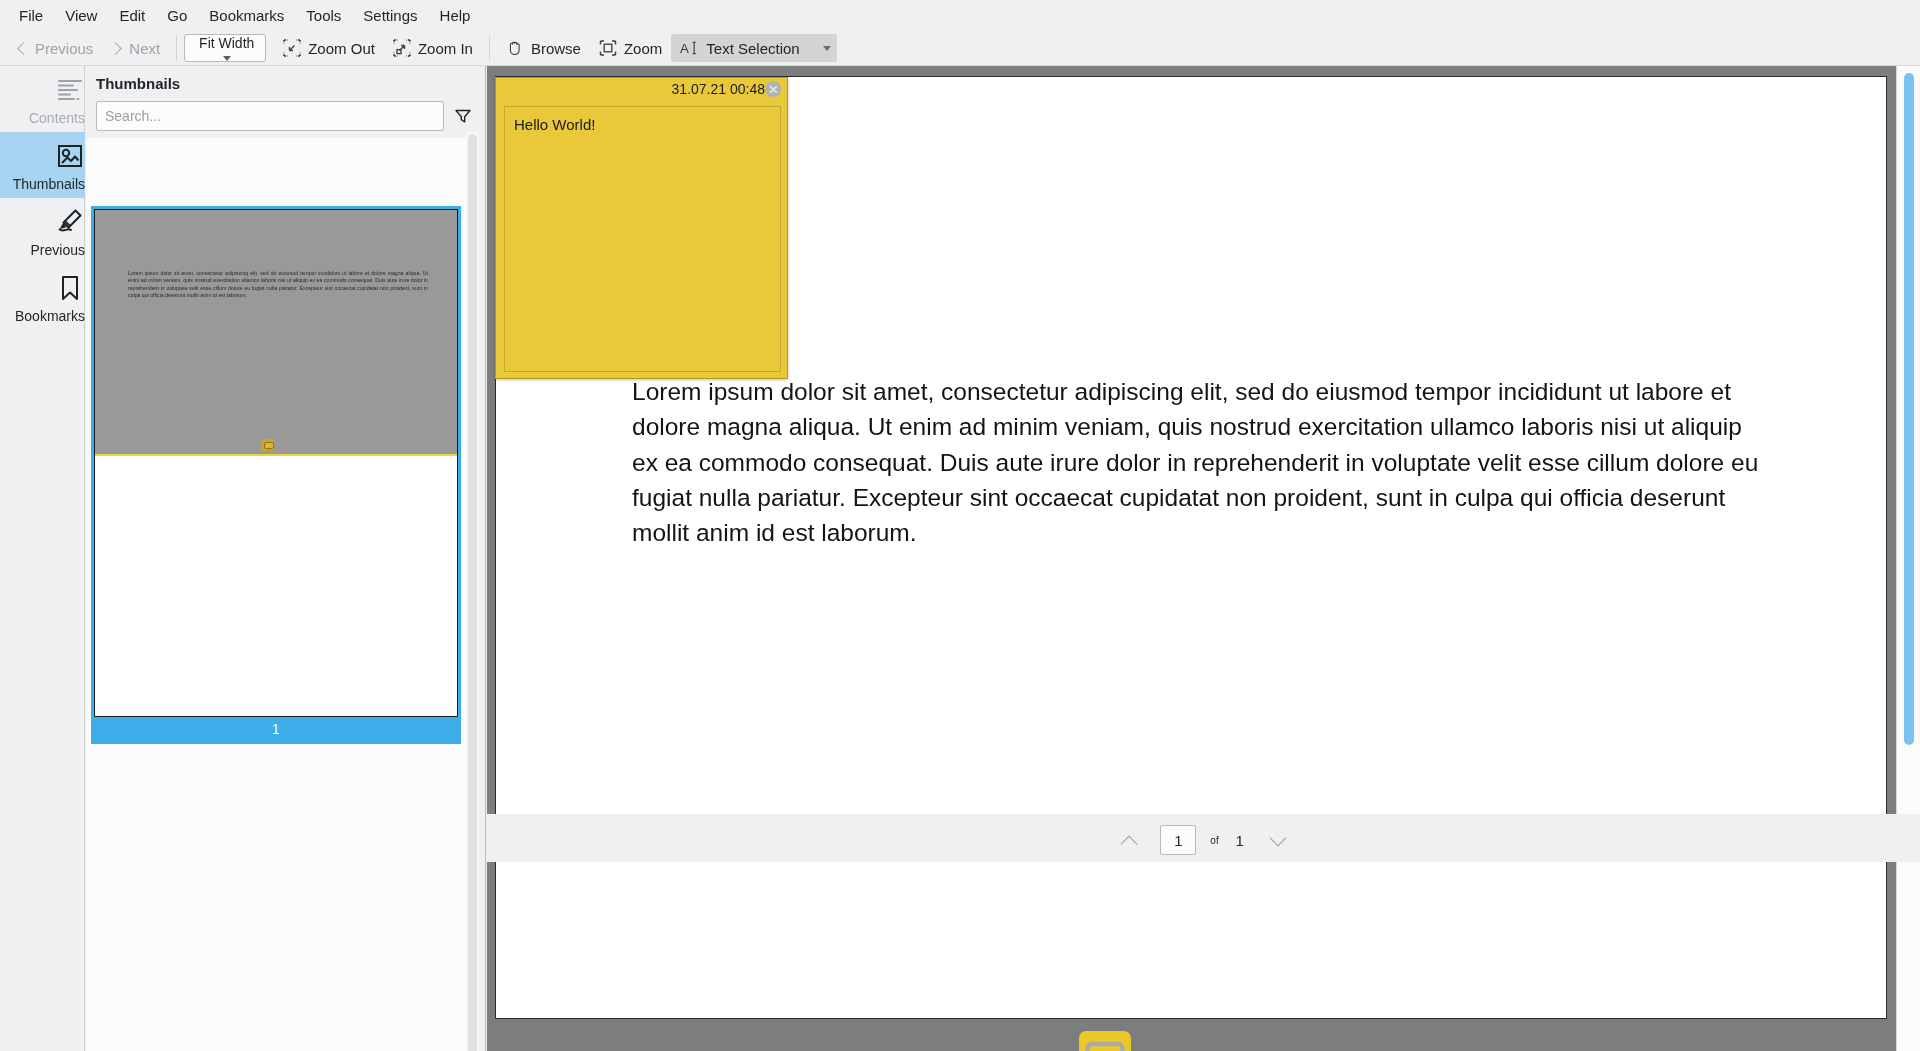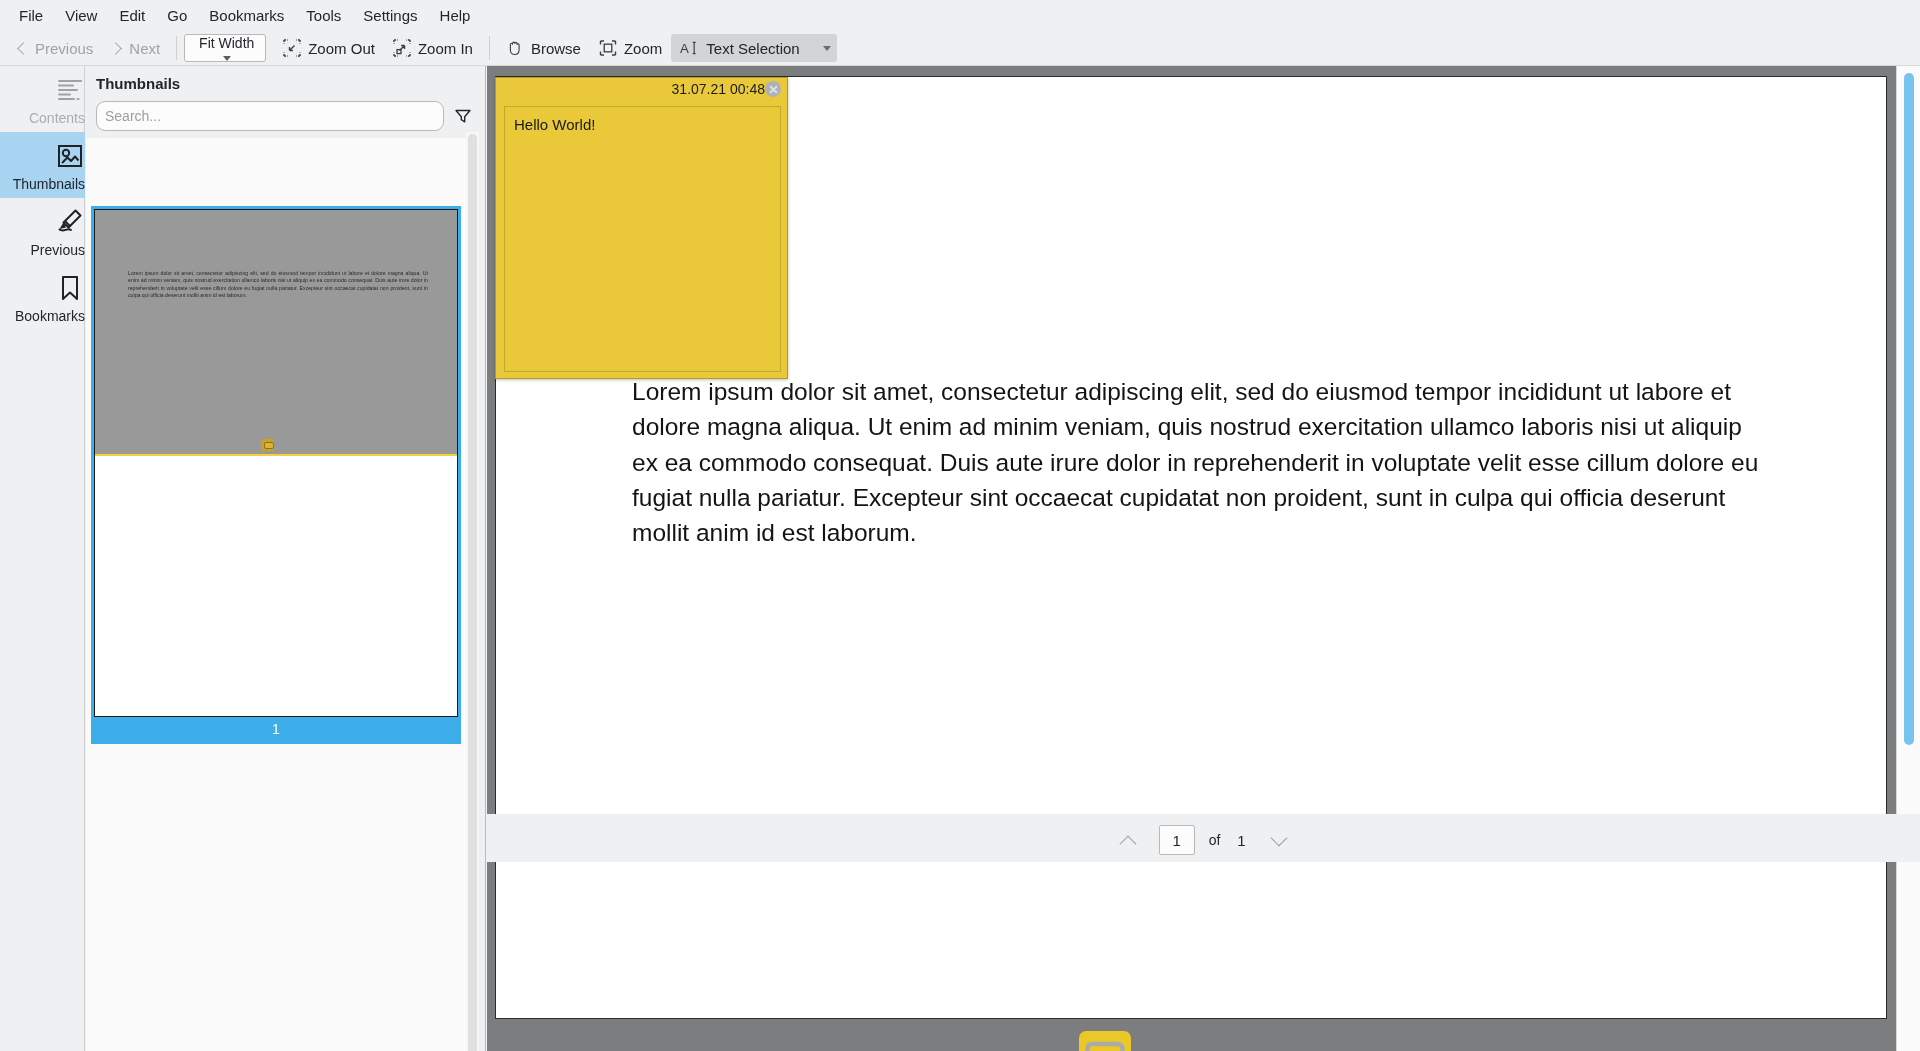--- a/index.html
+++ b/index.html
@@ -69,21 +69,21 @@
   .rail-label { font-size:14px; color:#232629; line-height:1; }
 
   
   .thumbpanel {
     position:absolute; left:86px; top:66px; width:400px; height:985px;
     background:#eff0f1; border-right:1px solid #b9babb;
   }
   .tp-title { font-size:15px; font-weight:bold; color:#232629; padding:9px 0 9px 10px; }
   .tp-searchrow { display:flex; align-items:center; gap:9px; padding:0 12px 0 10px; }
   .tp-search {
-    flex:1; height:30px; border:1px solid #b6b8ba; border-radius:9px;
+    flex:1; height:30px; border:1px solid #b6b8ba; border-radius:2px;
     background:#fcfcfc; font-size:14px; color:#232629; padding:0 8px;
     font-family:"Liberation Sans", sans-serif;
   }
   .tp-search::placeholder { color:#9b9fa3; }
   .tp-list {
     position:absolute; left:0; top:72px; width:386px; height:913px;
     background:#fbfbfb; overflow:hidden;
   }
   .thumb-card {
     position:absolute; left:5px; top:68px; width:370px; height:538px;
@@ -170,21 +170,21 @@
   
   .pagenav {
     position:absolute; left:487px; bottom:0; width:1433px; height:44px;
     background:#eff0f1; display:flex; align-items:center; justify-content:center; gap:14px;
   }
   .pn-arrow { width:34px;height:30px;display:flex;align-items:center;justify-content:center;cursor:default; }
   .pn-input {
     width:36px;height:30px;border:1px solid #b6b8ba;border-radius:2px;background:#fcfcfc;
     text-align:center;font-size:15px;color:#232629;font-family:"Liberation Sans",sans-serif;
   }
-  .pn-of { font-size:14px; color:#232629; }
+  .pn-of { font-size:10px; color:#232629; }
   .pn-total { font-size:15px; color:#232629; min-width:14px; text-align:center; }
   .docbottom-bar {
     position:absolute; left:487px; bottom:44px; width:1433px; height:4px; background:#eff0f1;
   }
 </style>
 </head>
 <body>
 
 <div class="app">
 

